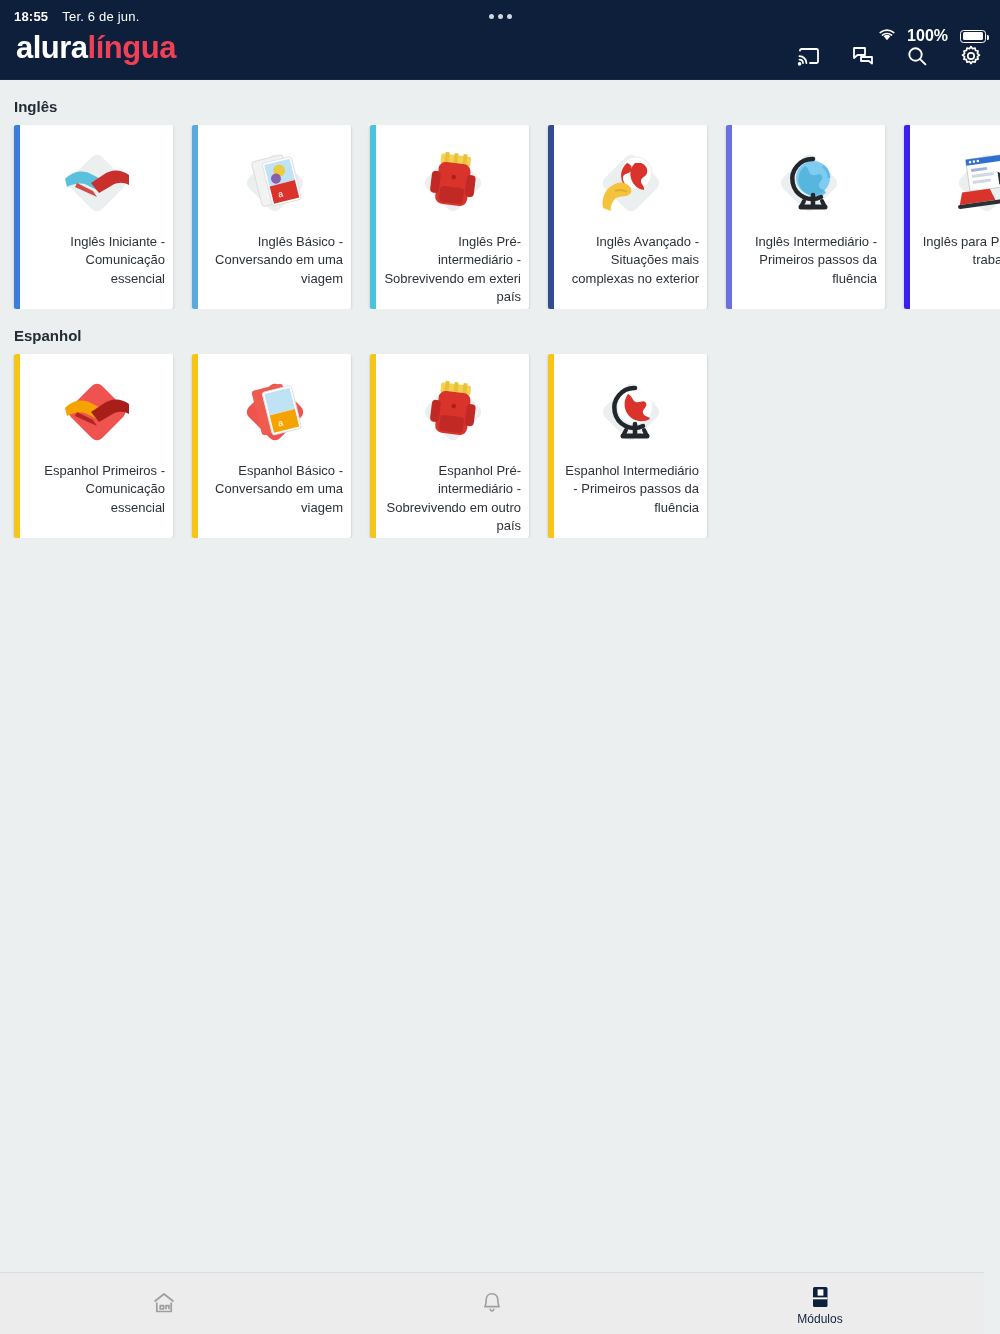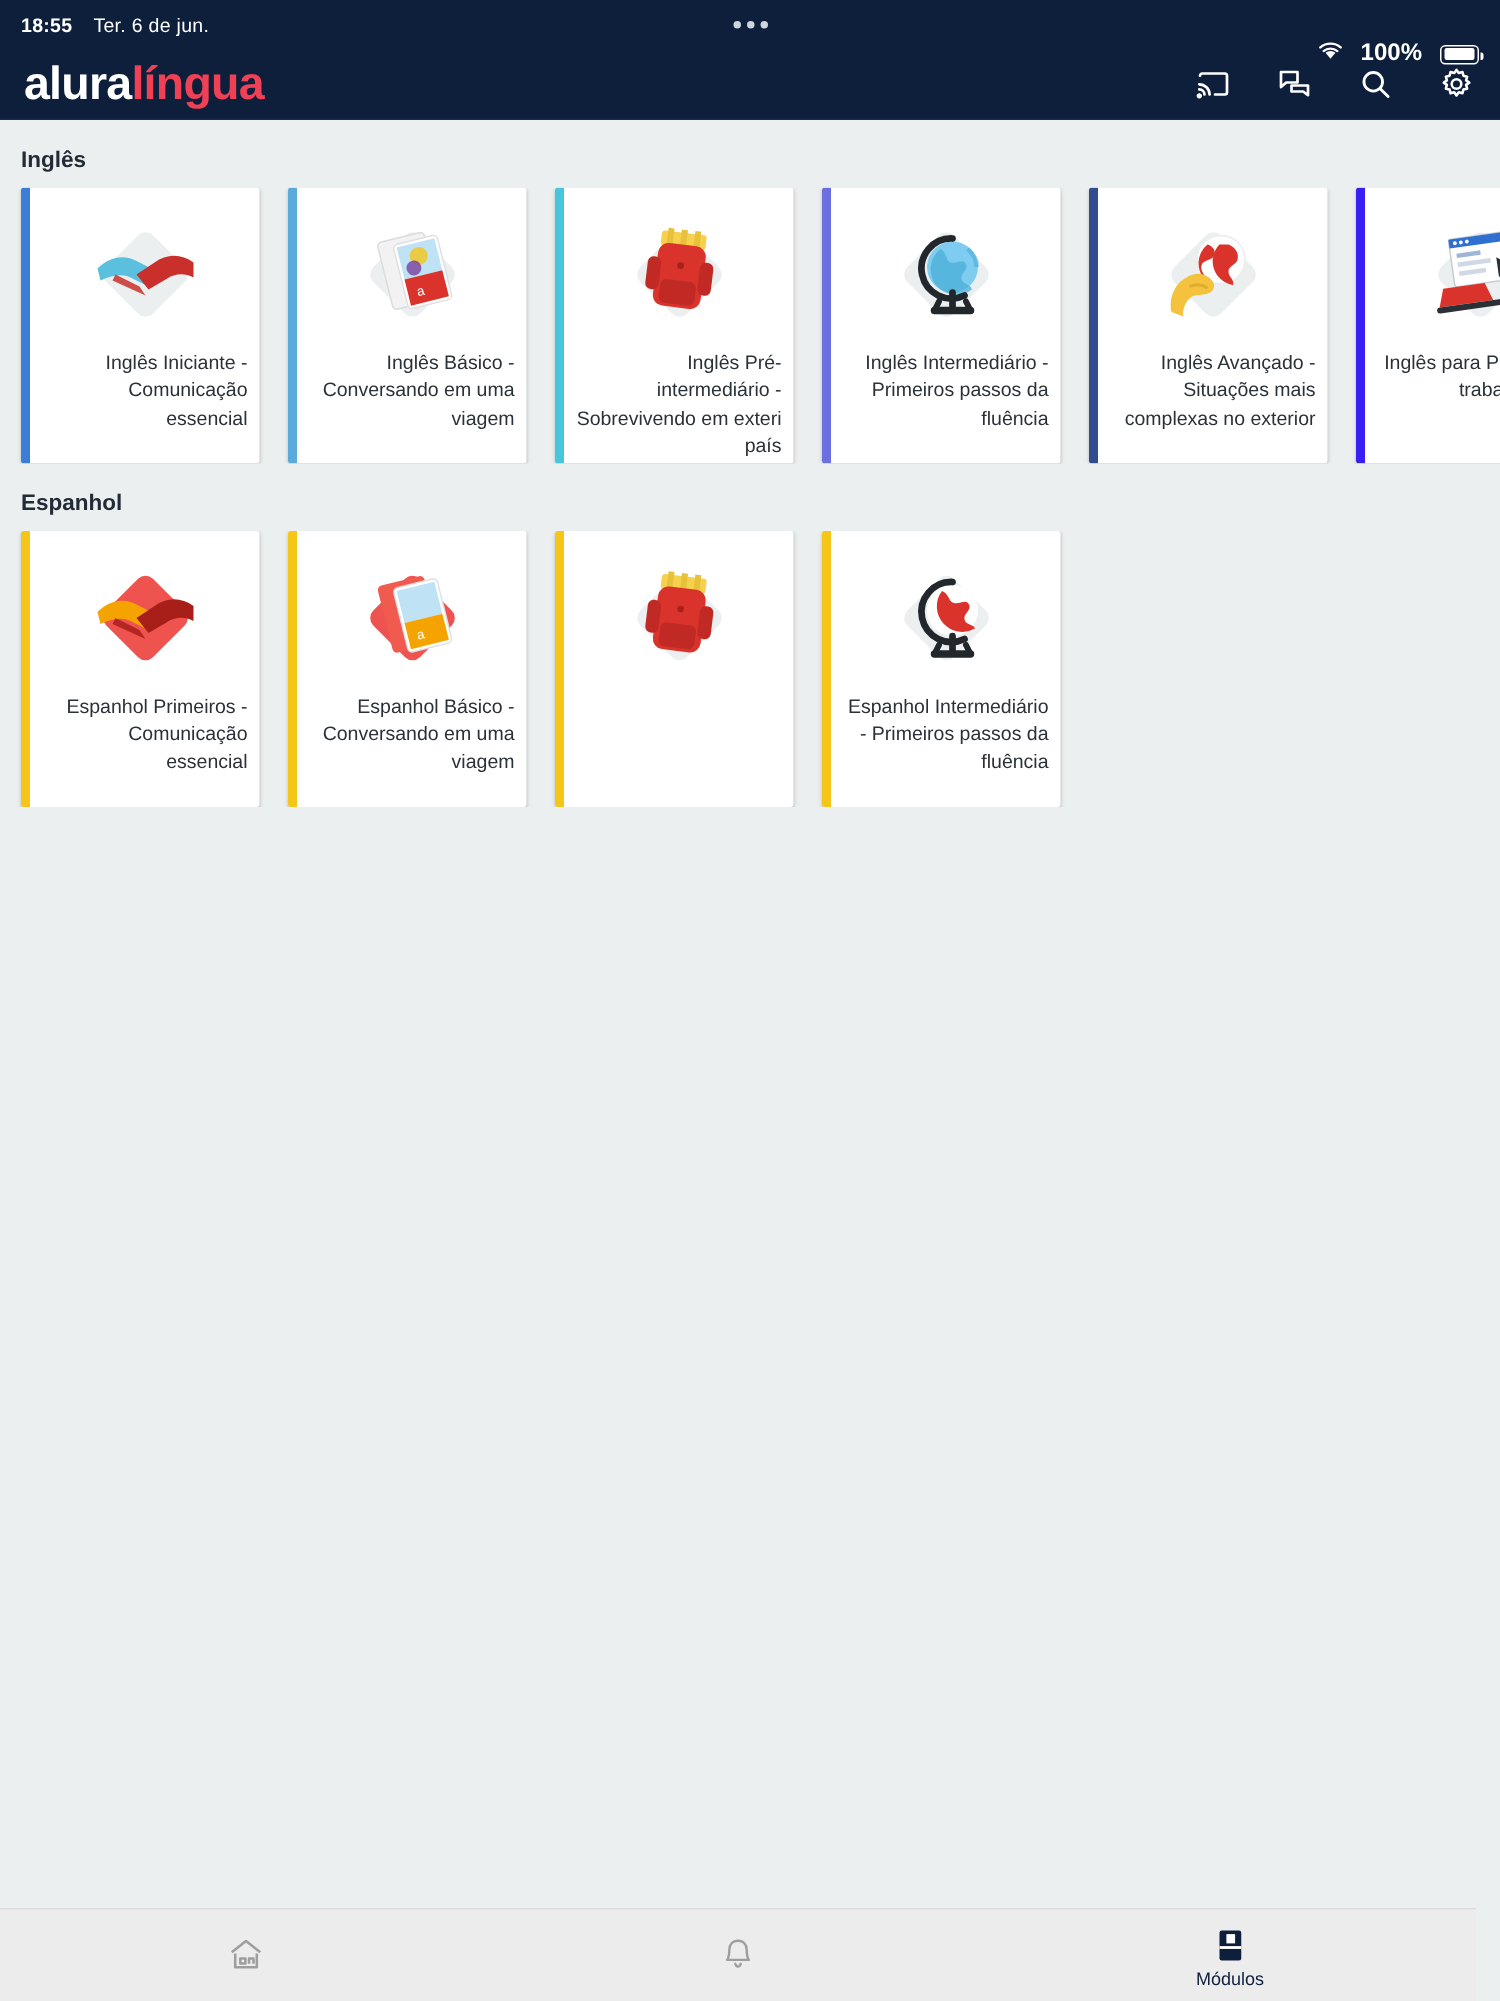--- a/index.html
+++ b/index.html
@@ -41,21 +41,20 @@
     content: ""; position: absolute; right: -4px; top: 4px;
     width: 2.4px; height: 5px; background: #fff; border-radius: 0 1.5px 1.5px 0;
   }
   .battery-fill { position: absolute; inset: 1.6px; background: #fff; border-radius: 1.5px; }
 
   
   #app-bar {
     height: 48px;
     background: #0e1f3c;
     display: flex;
-    align-items: center;
     padding: 0 16px;
     border-bottom: 1px solid #17294a;
   }
   #brand {
     font-size: 31px;
     font-weight: 700;
     letter-spacing: -0.5px;
     line-height: 1;
     user-select: none;
   }
@@ -269,52 +268,52 @@
                 <rect x="36" y="52" width="24" height="16" rx="4" fill="#c12a24"></rect>
                 <circle cx="48" cy="42" r="2.2" fill="#a82018"></circle>
               </g>
             </svg>
           </div>
           <div class="card-label">Inglês Pré-intermediário - Sobrevivendo em exteri país</div>
         </div>
       </div>
 
       <div class="card">
+        <div class="card-stripe" style="background:#2f4d8f"></div>
+        <div class="card-body">
+          <div class="card-illus">
+            <svg width="96" height="96" viewBox="0 0 96 96">
+              <rect x="26" y="26" width="44" height="44" rx="7" transform="rotate(45 48 48)" fill="#eceff0"></rect>
+              <circle cx="53" cy="38" r="16" fill="#ffffff" stroke="#ececec"></circle>
+              <path d="M44 28 c4 1 6 5 4 8 c-2 3-7 2-8 6 c-1 4 3 6 2 9 a16 16 0 0 1 2-23 Z" fill="#d9332c"></path>
+              <path d="M58 28 c5 2 7 6 6 10 c-1 4-6 4-6 8 c0 4 4 5 3 9 a16 16 0 0 1-9 -27 Z" fill="#d9332c"></path>
+              <path d="M30 50 c6-4 13-3 17 2 c3 4 1 8-4 9 c-4 1-8 0-11 3 c-3 3-5 8-4 12 l-8 -3 c-2-9 2-19 10-23 Z" fill="#f5c23e"></path>
+              <path d="M32 56 c5-2 9-1 12 1" stroke="#e0ad2e" stroke-width="2" fill="none"></path>
+            </svg>
+          </div>
+          <div class="card-label">Inglês Avançado - Situações mais complexas no exterior</div>
+        </div>
+      </div>
+
+      <div class="card">
         <div class="card-stripe" style="background:#6c6fe0"></div>
         <div class="card-body">
           <div class="card-illus">
             <svg width="96" height="96" viewBox="0 0 96 96">
               <rect x="26" y="26" width="44" height="44" rx="7" transform="rotate(45 48 48)" fill="#eceff0"></rect>
               <circle cx="52" cy="43" r="17" fill="#7ecdf0"></circle>
               <path d="M44 31 c5 3 3 8 7 9 c4 1 8-3 10 1 c2 4-4 6-3 10 c1 4 6 3 7 7 a17 17 0 0 1-21 -27 Z" fill="#4aaed8" opacity=".75"></path>
               <path d="M62 31 c4 3 6 7 6 12" stroke="#4aaed8" stroke-width="3" fill="none" opacity=".6"></path>
               <path d="M52 24 a20 20 0 1 0 8 38" stroke="#22272b" stroke-width="4.5" fill="none" stroke-linecap="round"></path>
               <path d="M52 60 L52 70" stroke="#22272b" stroke-width="4.5" stroke-linecap="round"></path>
               <path d="M40 72 L64 72" stroke="#22272b" stroke-width="5" stroke-linecap="round"></path>
               <path d="M43 66 L40 72 M61 66 L64 72" stroke="#22272b" stroke-width="4" stroke-linecap="round"></path>
             </svg>
           </div>
           <div class="card-label">Inglês Intermediário - Primeiros passos da fluência</div>
-        </div>
-      </div>
-
-      <div class="card">
-        <div class="card-stripe" style="background:#2f4d8f"></div>
-        <div class="card-body">
-          <div class="card-illus">
-            <svg width="96" height="96" viewBox="0 0 96 96">
-              <rect x="26" y="26" width="44" height="44" rx="7" transform="rotate(45 48 48)" fill="#eceff0"></rect>
-              <circle cx="53" cy="38" r="16" fill="#ffffff" stroke="#ececec"></circle>
-              <path d="M44 28 c4 1 6 5 4 8 c-2 3-7 2-8 6 c-1 4 3 6 2 9 a16 16 0 0 1 2-23 Z" fill="#d9332c"></path>
-              <path d="M58 28 c5 2 7 6 6 10 c-1 4-6 4-6 8 c0 4 4 5 3 9 a16 16 0 0 1-9 -27 Z" fill="#d9332c"></path>
-              <path d="M30 50 c6-4 13-3 17 2 c3 4 1 8-4 9 c-4 1-8 0-11 3 c-3 3-5 8-4 12 l-8 -3 c-2-9 2-19 10-23 Z" fill="#f5c23e"></path>
-              <path d="M32 56 c5-2 9-1 12 1" stroke="#e0ad2e" stroke-width="2" fill="none"></path>
-            </svg>
-          </div>
-          <div class="card-label">Inglês Avançado - Situações mais complexas no exterior</div>
         </div>
       </div>
 
       <div class="card">
         <div class="card-stripe" style="background:#3a1ff5"></div>
         <div class="card-body">
           <div class="card-illus">
             <svg width="96" height="96" viewBox="0 0 96 96">
               <rect x="26" y="26" width="44" height="44" rx="7" transform="rotate(45 48 48)" fill="#eceff0"></rect>
               <g transform="rotate(-8 48 48)">
@@ -389,20 +388,21 @@
                 <rect x="46" y="18" width="4" height="12" fill="#e8c13a"></rect>
                 <rect x="55" y="18" width="4" height="12" fill="#e8c13a"></rect>
                 <rect x="32" y="28" width="32" height="42" rx="7" fill="#d9332c"></rect>
                 <rect x="26" y="38" width="9" height="22" rx="4" fill="#c12a24"></rect>
                 <rect x="61" y="38" width="9" height="22" rx="4" fill="#c12a24"></rect>
                 <rect x="36" y="52" width="24" height="16" rx="4" fill="#c12a24"></rect>
                 <circle cx="48" cy="42" r="2.2" fill="#a82018"></circle>
               </g>
             </svg>
           </div>
+          <div class="card-label">Espanhol Pré-intermediário - Sobrevivendo em outro país</div>
         </div>
       </div>
 
       <div class="card">
         <div class="card-stripe" style="background:#f5c518"></div>
         <div class="card-body">
           <div class="card-illus">
             <svg width="96" height="96" viewBox="0 0 96 96">
               <rect x="26" y="26" width="44" height="44" rx="7" transform="rotate(45 48 48)" fill="#eceff0"></rect>
               <circle cx="52" cy="43" r="17" fill="#ffffff"></circle>

